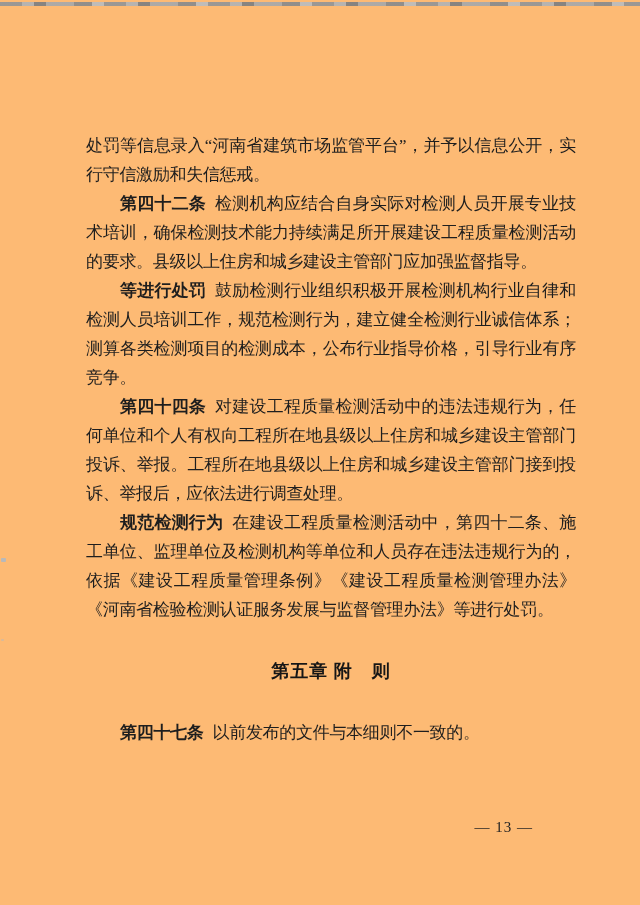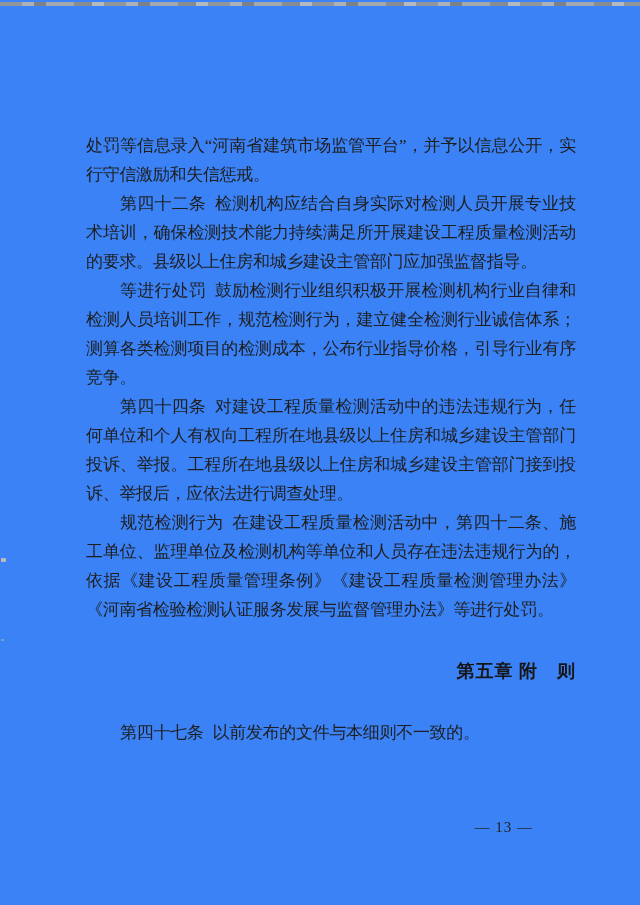--- a/index.html
+++ b/index.html
@@ -5,21 +5,21 @@
   html, body { margin: 0; padding: 0; }
   body {
     width: 640px; height: 905px;
     background: #fdfdfd;
     overflow: hidden;
     position: relative;
     font-family: "Liberation Serif", "DejaVu Serif", serif;
   }
   .page {
     position: absolute; inset: 0;
-    background: #3b82f6;
+    background: #fdba74;
   }
   
   .scan-band {
     position: absolute; top: 2px; left: 0; right: 0; height: 4px;
     background: repeating-linear-gradient(90deg,
       #969696 0 22px, #b3b3b3 22px 34px, #818181 34px 46px,
       #a9a9a9 46px 74px, #8c8c8c 74px 92px, #bcbcbc 92px 104px);
     opacity: .95;
   }
   .speck { position: absolute; background: #b9b9b9; border-radius: 1px; }
@@ -30,24 +30,24 @@
     position: absolute;
     left: 86px; top: 131px; width: 490px;
     color: #1e1e1e;
     font-size: 17px;
     line-height: 29px;
     letter-spacing: -0.3px;
     text-align: justify;
   }
   .para { margin: 0; text-indent: 2em; }
   .para.no-indent { text-indent: 0; }
-  .art-num { font-weight: 400; margin-right: 9px; }
+  .art-num { font-weight: 700; margin-right: 9px; }
   .chapter {
     margin: 33px 0 32px 0;
-    text-align: right;
+    text-align: center;
     text-indent: 0;
     font-size: 18px;
     font-weight: 700;
     line-height: 29px;
     letter-spacing: 1px;
     color: #161616;
   }
   .page-number {
     position: absolute;
     top: 819px; right: 107px;

